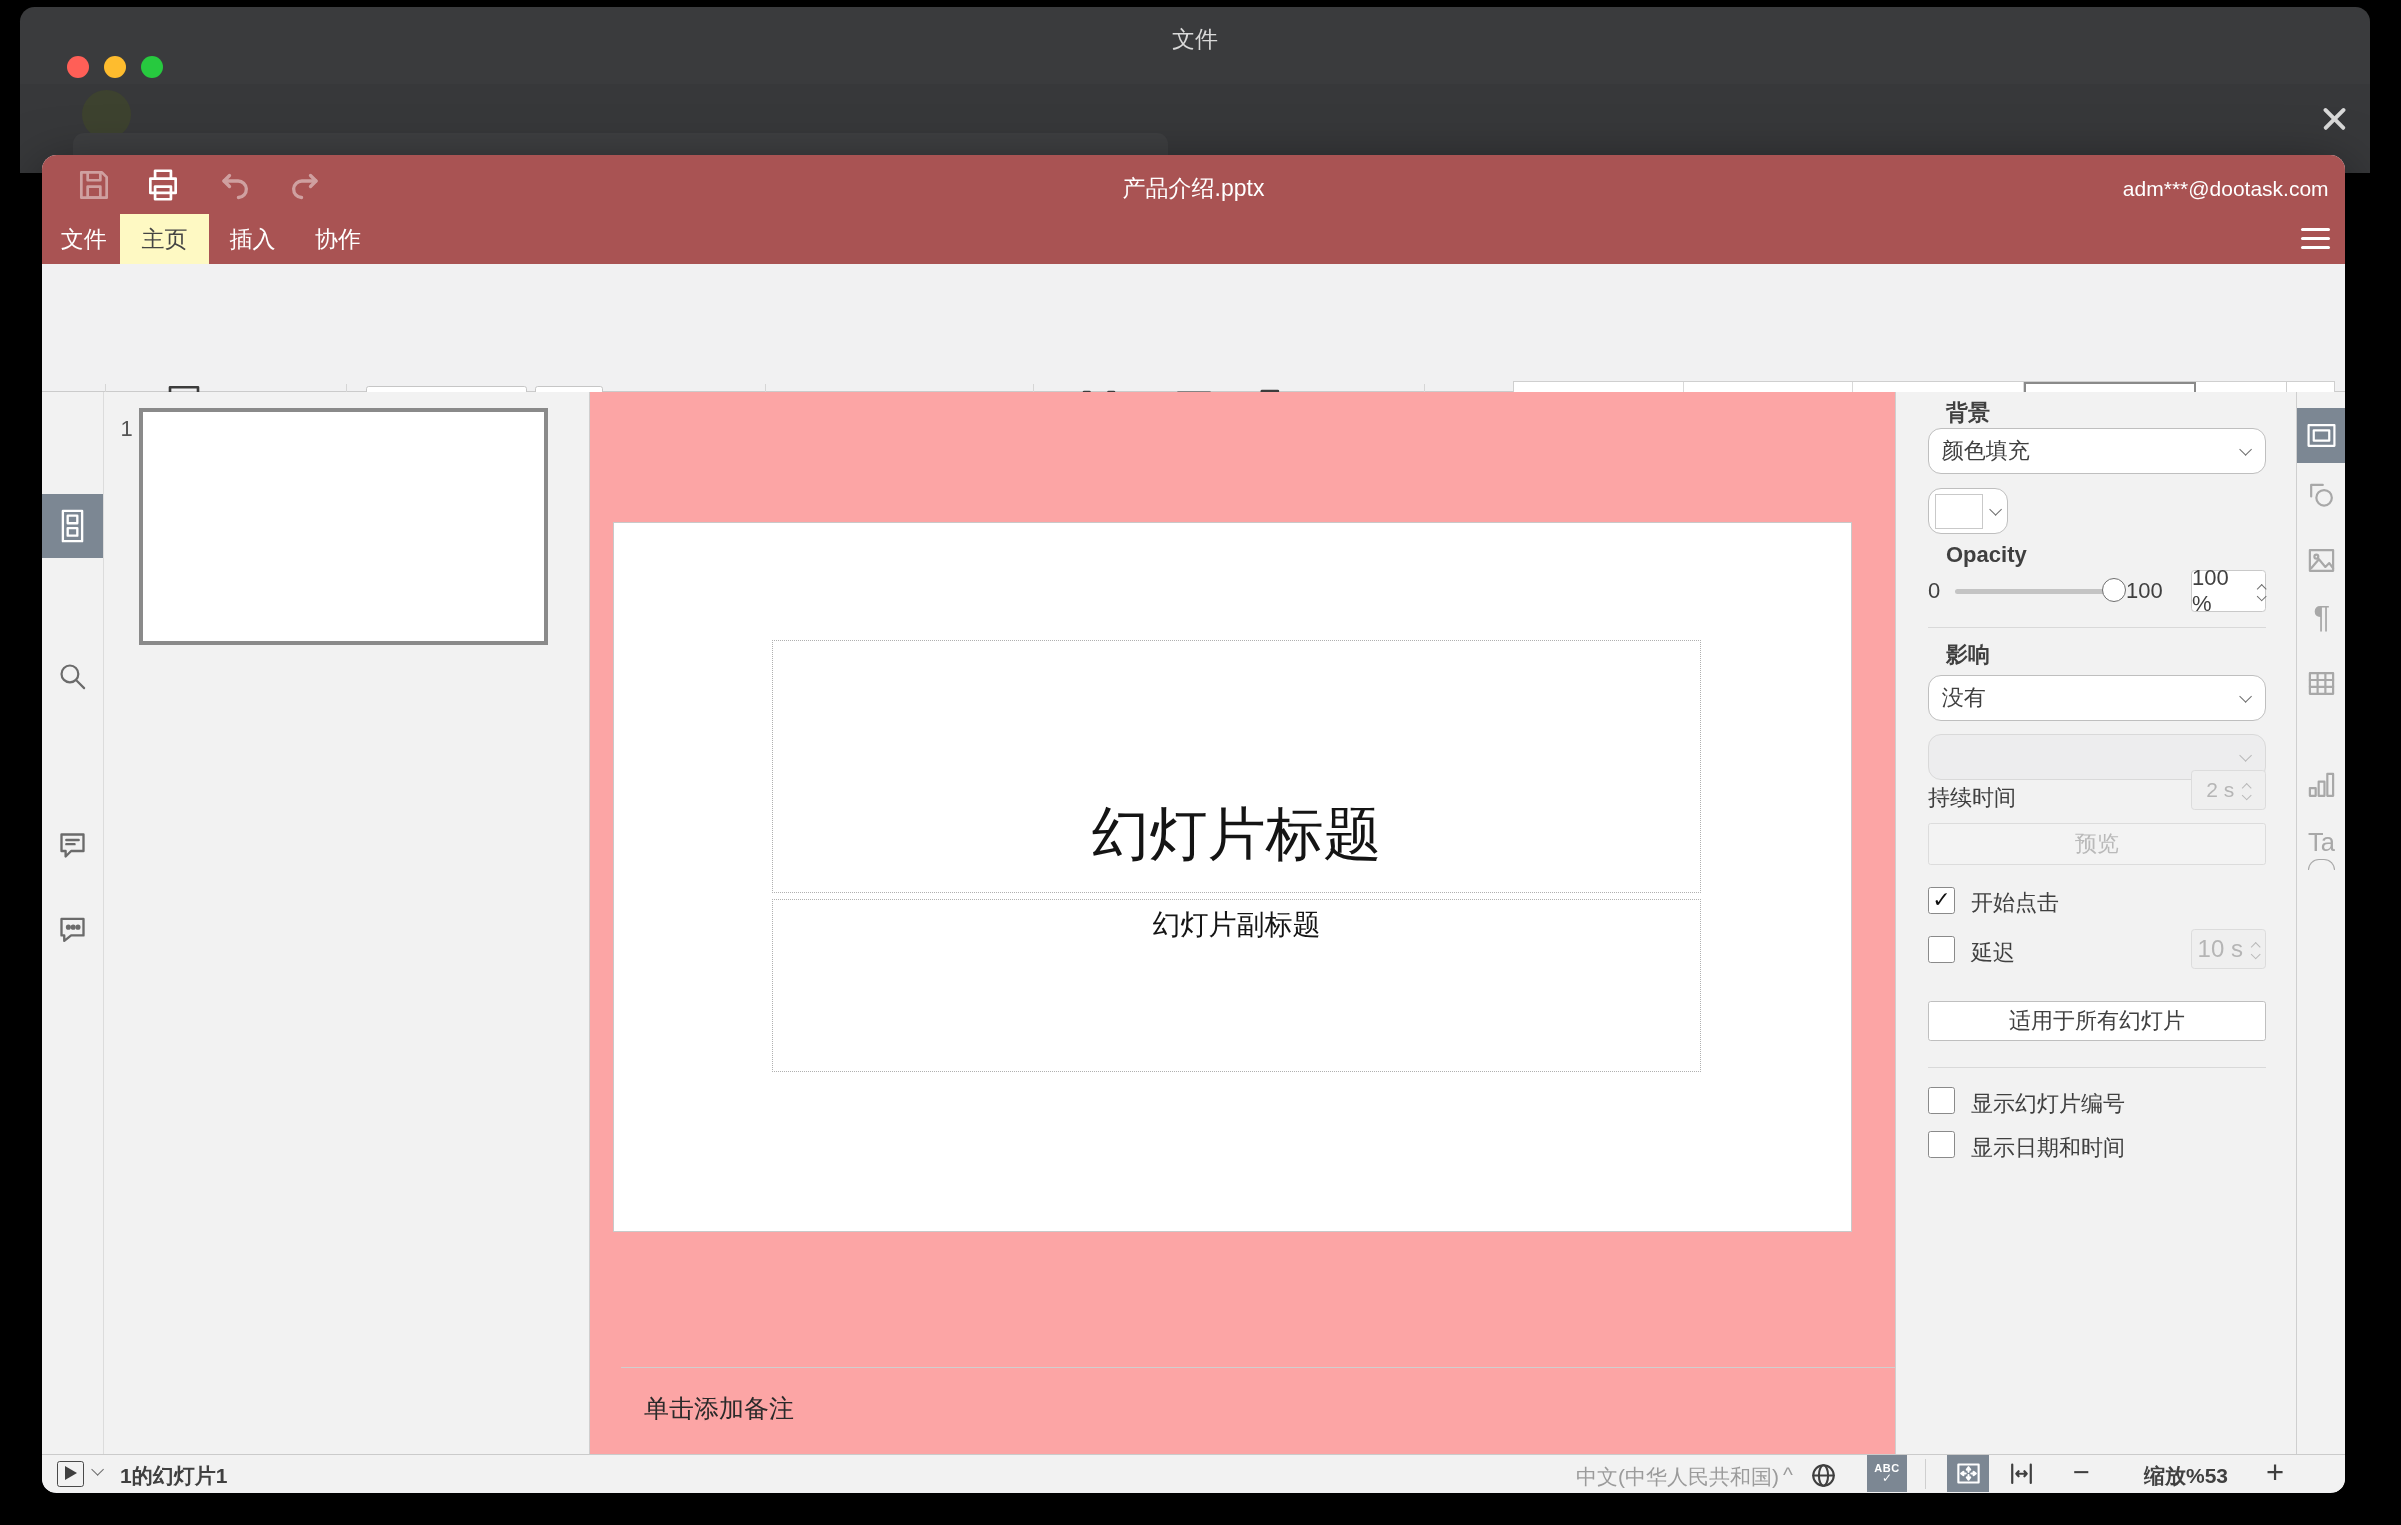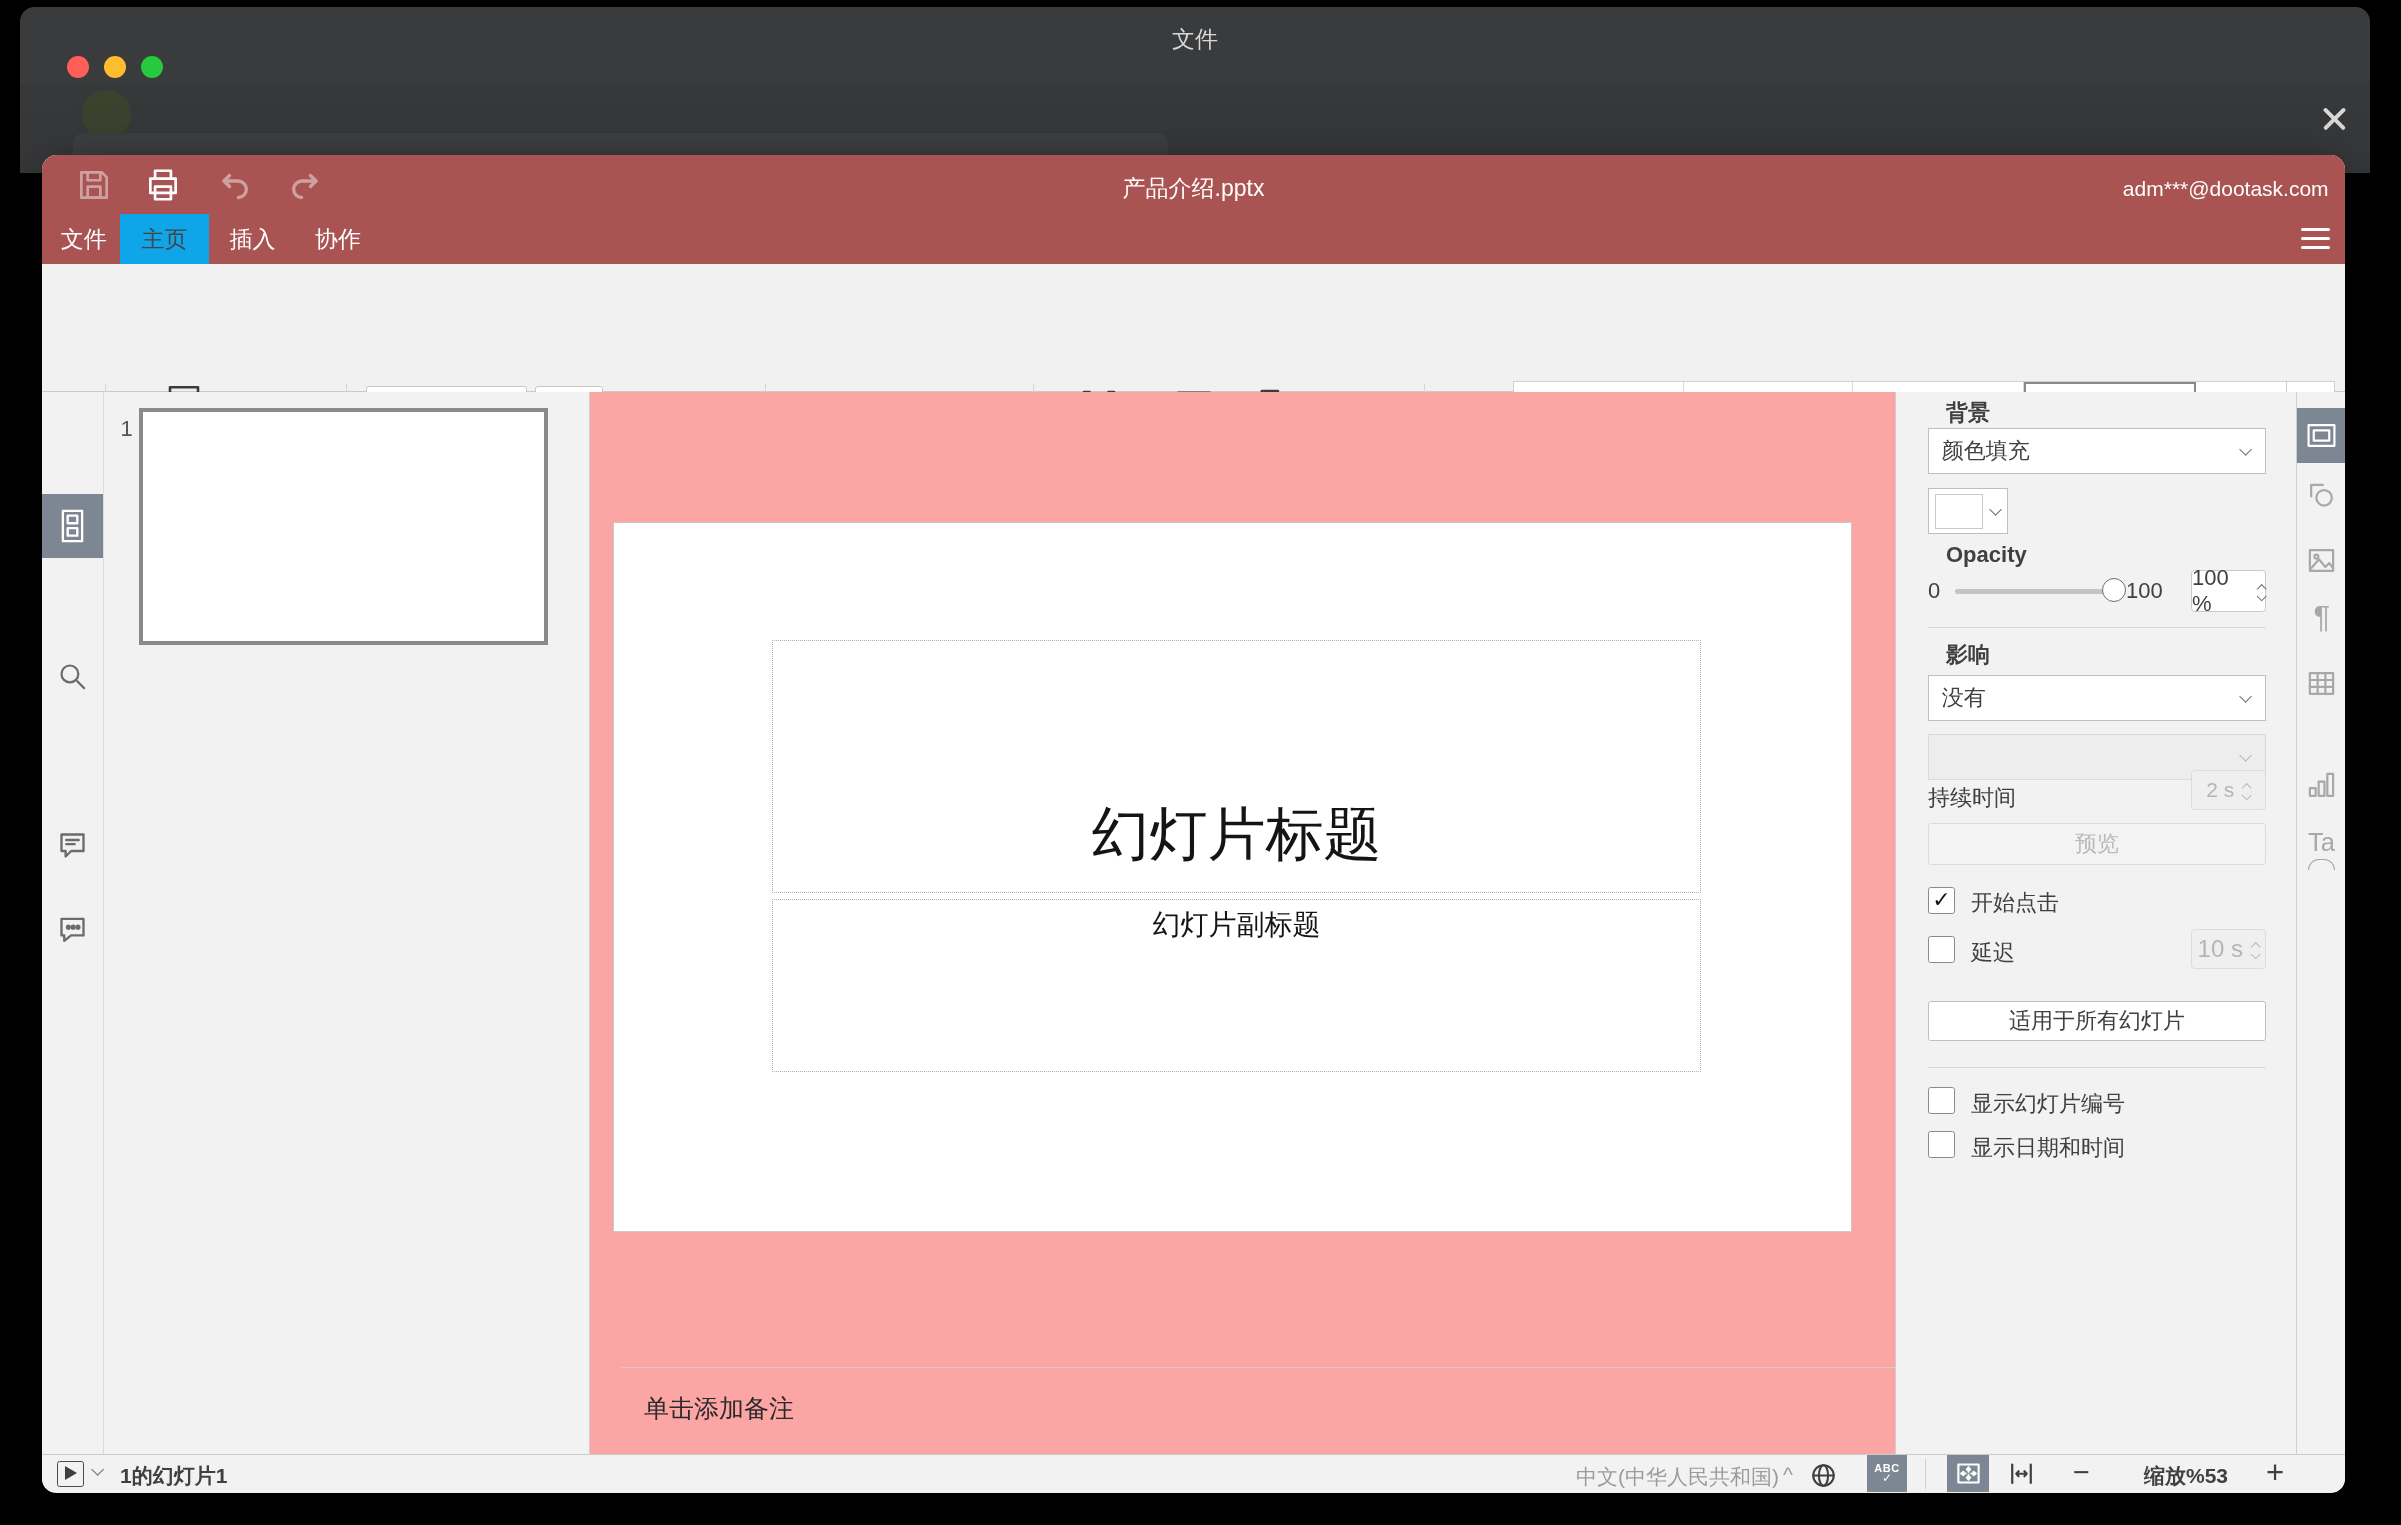--- a/index.html
+++ b/index.html
@@ -16,21 +16,21 @@
   .close-x{left:2318px;top:102px;width:33px;height:33px;cursor:pointer;}
   .close-x span{position:absolute;left:1.8px;top:14.6px;width:29px;height:3.6px;background:#d9d9d9;border-radius:1.8px;}
   
   .editor{left:42px;top:155px;width:2303px;height:1338px;background:#f1f1f2;border-radius:14.6px;overflow:hidden;box-shadow:0 16.4px 55px rgba(0,0,0,.55);}
   .redbar{left:0;top:0;width:2303px;height:109px;background:#a95353;}
   .qa{color:#fff;}
   .dim{opacity:.45;}
   .doc-title{left:0;top:18px;width:2303px;text-align:center;color:#fff;font-size:23px;}
   .email{right:16.4px;top:22px;color:#fff;font-size:21px;}
   .tab{top:59px;height:50px;line-height:50px;text-align:center;color:#fff;font-size:23px;cursor:pointer;}
-  .tab.active{background:#0ea5e9;color:#444;}
+  .tab.active{background:#fef9c3;color:#444;}
   .burger{left:2259px;top:73px;width:31px;height:24px;cursor:pointer;}
   .burger span{position:absolute;left:0;width:29px;height:3.2px;background:#fff;border-radius:1.8px;}
   
   .ribbon{left:0;top:109px;width:2303px;height:128px;background:#f1f1f2;border-bottom:0.9px solid #cbcbcb;box-sizing:border-box;}
   .rbtn{display:flex;align-items:center;justify-content:center;color:#595959;cursor:pointer;}
   .vdiv{width:0.9px;background:#d6d6d6;top:120px;height:106px;}
   .glabel{font-size:21px;color:#444;white-space:nowrap;display:flex;align-items:center;gap:7.3px;justify-content:center;cursor:pointer;}
   .combo{background:#fff;border:0.9px solid #c6c6c6;border-radius:2.7px;display:flex;align-items:center;justify-content:flex-end;padding-right:9px;box-sizing:border-box;cursor:text;}
   .chev{display:inline-block;width:8.2px;height:8.2px;border-right:1.8px solid #6e6e6e;border-bottom:1.8px solid #6e6e6e;transform:rotate(45deg);margin-top:-3.6px;}
   .chev.up{transform:rotate(-135deg);margin-top:3.6px;}
@@ -46,21 +46,21 @@
   .leftrail{left:0;top:237px;width:62px;height:1062px;background:#f2f2f2;border-right:0.9px solid #dcdcdc;box-sizing:border-box;}
   .railsel{background:#7c8793;color:#fff;}
   .thumbs{left:62px;top:237px;width:486px;height:1062px;background:#f2f2f2;border-right:0.9px solid #cfcfcf;box-sizing:border-box;}
   .canvas{left:548px;top:237px;width:1305px;height:1062px;background:#fca5a5;}
   .slide{left:23px;top:130px;width:1239px;height:710px;background:#fff;border:0.9px solid #c9c9c9;box-sizing:border-box;}
   .ph{border:1.8px dotted #b0b0b0;box-sizing:border-box;display:flex;justify-content:center;}
   .notesbar{left:0;top:975px;width:1305px;height:87px;border-top:0.9px solid #cfcfcf;margin-left:31px;}
   .rpanel{left:1853px;top:237px;width:401px;height:1062px;background:#f2f2f2;border-left:0.9px solid #cfcfcf;box-sizing:border-box;}
   .plabel{font-size:22px;font-weight:bold;color:#404040;margin-left:18px;}
   .ptext{font-size:22px;color:#404040;}
-  .select{background:#fff;border:0.9px solid #bfbfbf;border-radius:0;display:flex;align-items:center;padding:0 14.6px 0 12.8px;box-sizing:border-box;cursor:pointer;justify-content:center;}
+  .select{background:#fff;border:0.9px solid #bfbfbf;border-radius:13px;display:flex;align-items:center;padding:0 14.6px 0 12.8px;box-sizing:border-box;cursor:pointer;justify-content:center;}
   .select .sp{flex:1;}
   .select.disabled{background:#ededee;border-color:#d9d9d9;cursor:default;}
   .spin{background:#fff;border:0.9px solid #c9c9c9;border-radius:3.6px;display:flex;align-items:center;justify-content:center;gap:9px;box-sizing:border-box;}
   .spin.disabled{background:#efefef;border-color:#dcdcdc;color:#b5b5b5;}
   .spincol{display:flex;flex-direction:column;gap:3.6px;align-items:center;}
   .cbox{width:27px;height:27px;background:#fff;border:0.9px solid #8a8a8a;border-radius:2.7px;box-sizing:border-box;text-align:center;line-height:24px;font-size:22px;color:#111;cursor:pointer;}
   .hr{border-top:0.9px solid #d9d9d9;height:0;}
   .rightrail{left:2254px;top:237px;width:49px;height:1062px;background:#f2f2f2;border-left:0.9px solid #cfcfcf;box-sizing:border-box;color:#a8a8a8;}
   
   .statusbar{left:0;top:1299px;width:2303px;height:38px;background:#f2f2f2;border-top:0.9px solid #cbcbcb;box-sizing:border-box;}

